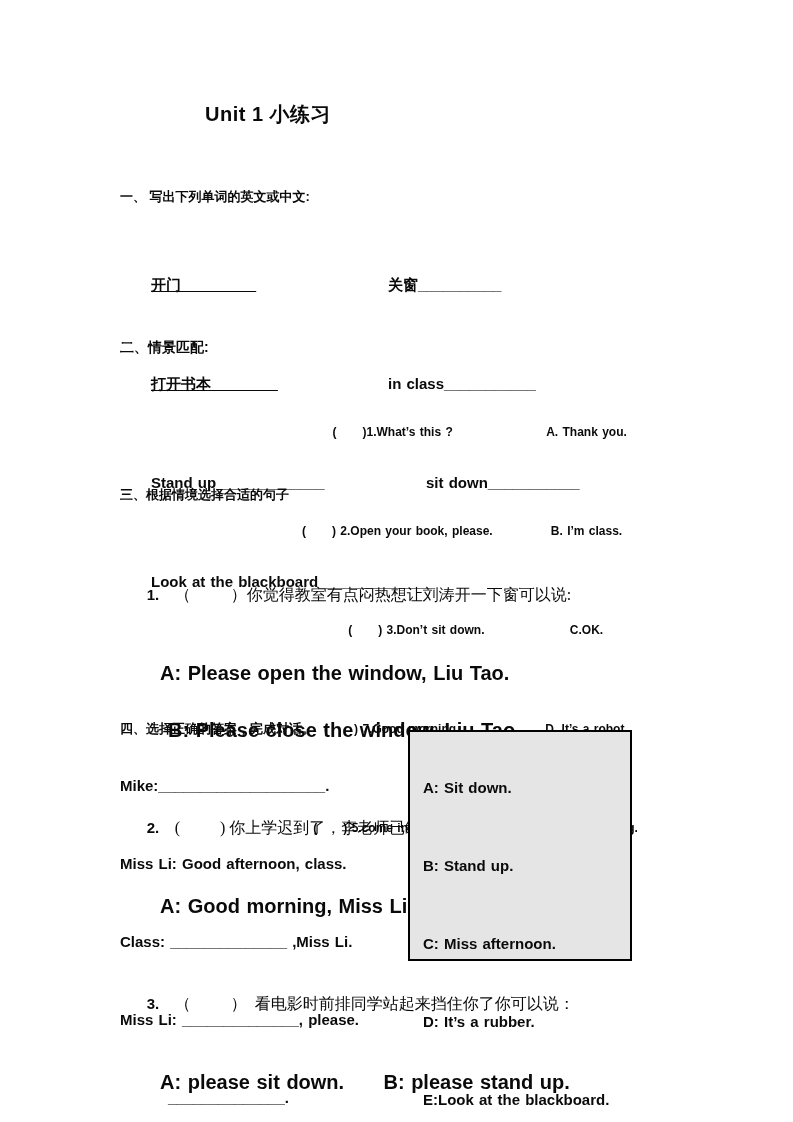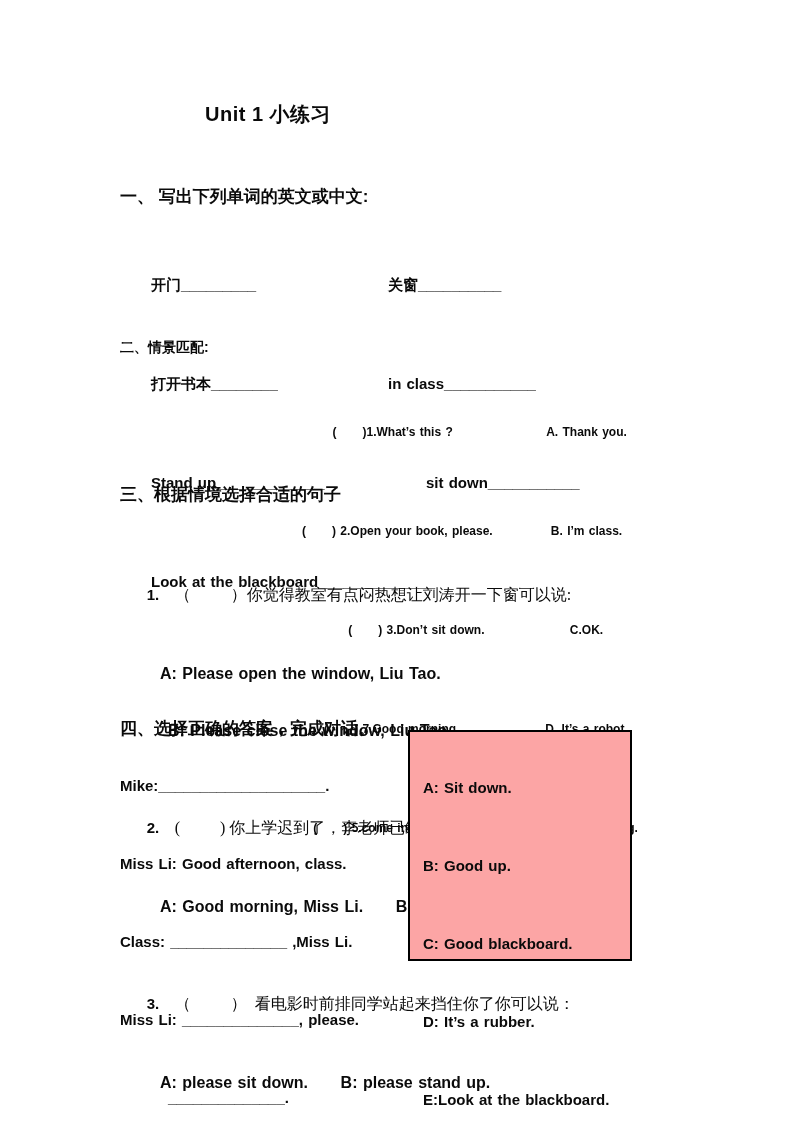--- a/index.html
+++ b/index.html
@@ -23,49 +23,49 @@
     font-size: 20px;
     letter-spacing: 0.5px;
   }
 
   .sec { position: absolute; left: 120px; width: 600px; }
   .sec1 { top: 150px; }
   .sec2 { top: 302px; }
   .sec3 { top: 448px; }
   .sec4 { top: 682px; }
 
-  .sec-header { font-size: 17px; line-height: 22px; margin-bottom: 9px; }
+  .sec-header { font-size: 13px; line-height: 22px; margin-bottom: 9px; }
   .sec2 .sec-header { font-size: 14px; line-height: 18px; }
   .sec3 .sec-header { margin-bottom: 2px; }
   .sec4 .sec-header { margin-bottom: 1px; }
 
   .vocab-row { font-size: 15px; line-height: 21px; word-spacing: 1px; }
   .vocab-left { display: inline-block; vertical-align: top; }
-  .w237 { width: 237px; }
+  .w237 { width: 237px; text-decoration: underline; }
   .w275 { width: 275px; }
 
   .match-row { font-size: 12px; line-height: 21px; word-spacing: 1px; text-align: center; }
   .match-left { display: inline-block; width: 307px; vertical-align: top; }
 
   .q-line { font-size: 16px; line-height: 21.5px; }
   .q-num { display: inline-block; width: 28px; font-size: 15px; vertical-align: top; }
   .cn-prompt { font-family: "Liberation Serif", serif; font-weight: normal; }
-  .opt-line { font-size: 16px; line-height: 21.5px; margin-left: 40px; word-spacing: 1px; }
+  .opt-line { font-size: 20px; line-height: 21.5px; margin-left: 40px; word-spacing: 1px; }
   .opt-line.indent2 { margin-left: 48px; }
 
   .dlg-line { font-size: 15px; line-height: 18px; margin-bottom: 24px; word-spacing: 1px; }
   .dlg-line.indent { margin-left: 48px; }
 
   .answer-box {
     position: absolute;
     left: 408px; top: 730px;
     width: 224px; height: 231px;
     border: 2px solid #000000;
     padding: 11px 4px 0 13px;
-    background: #fca5a5;
+    background: #e5e5e5;
   }
   .answer-option { font-size: 15px; line-height: 18px; margin-bottom: 24px; word-spacing: 1px; }
 </style>
 </head>
 <body>
 
 <div class="page">
 
   <div class="title">Unit 1 小练习</div>
 
@@ -134,19 +134,19 @@
     <div class="dlg-line">Class: ______________ ,Miss Li.</div>
     <div class="dlg-line">Miss Li: ______________, please.</div>
     <div class="dlg-line indent">______________.</div>
     
     
     
   </div>
 
   <div class="answer-box">
     <div class="answer-option">A: Sit down.</div>
-    <div class="answer-option">B: Good up.</div>
-    <div class="answer-option">C: Good blackboard.</div>
+    <div class="answer-option">B: Stand up.</div>
+    <div class="answer-option">C: Miss afternoon.</div>
     <div class="answer-option">D: It’s a rubber.</div>
     <div class="answer-option">E:Look at the blackboard.</div>
   </div>
 
 </div>
 
 </body></html>

